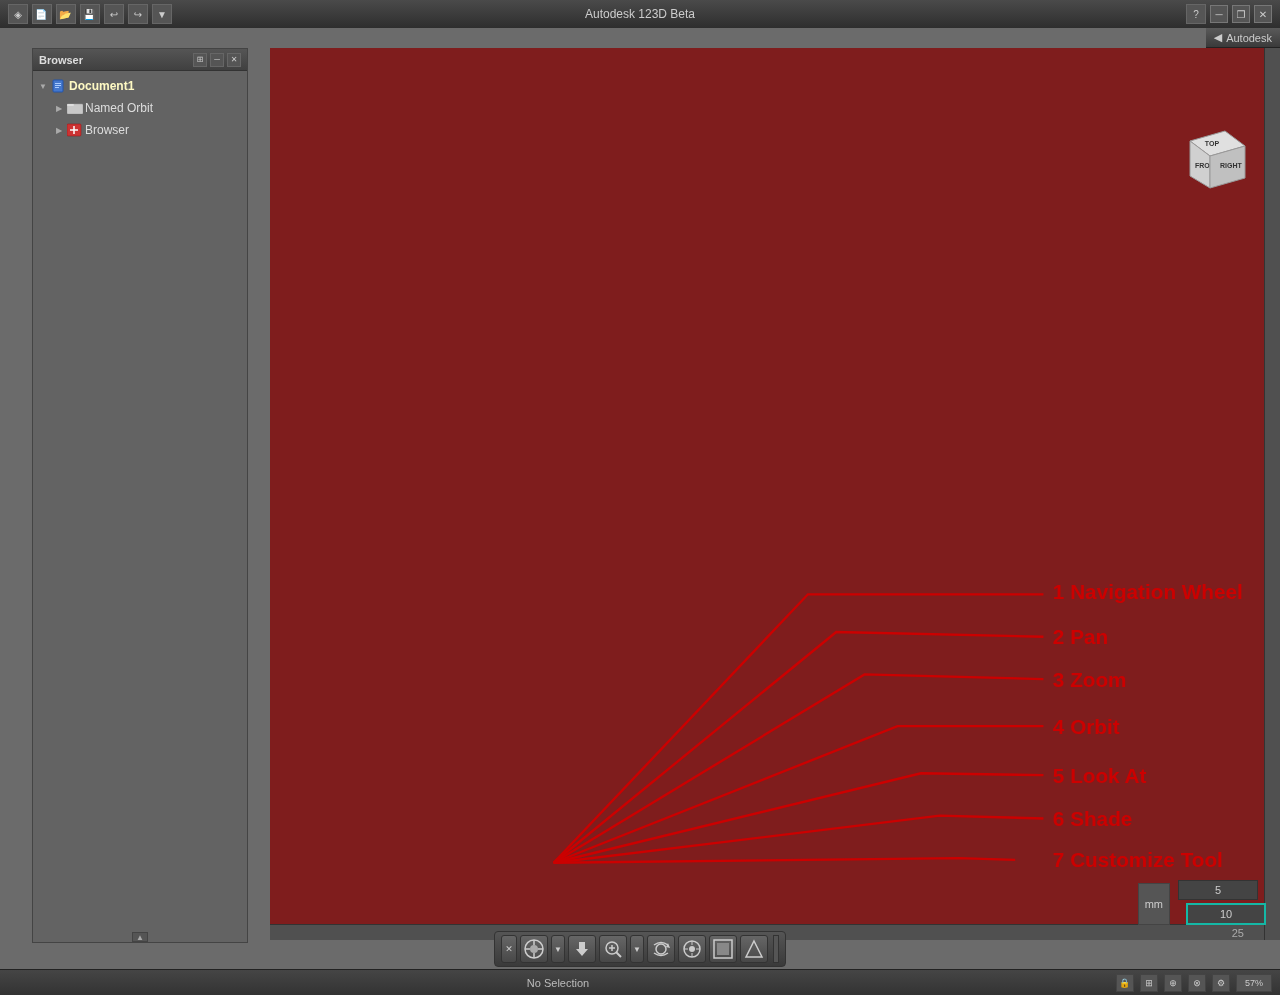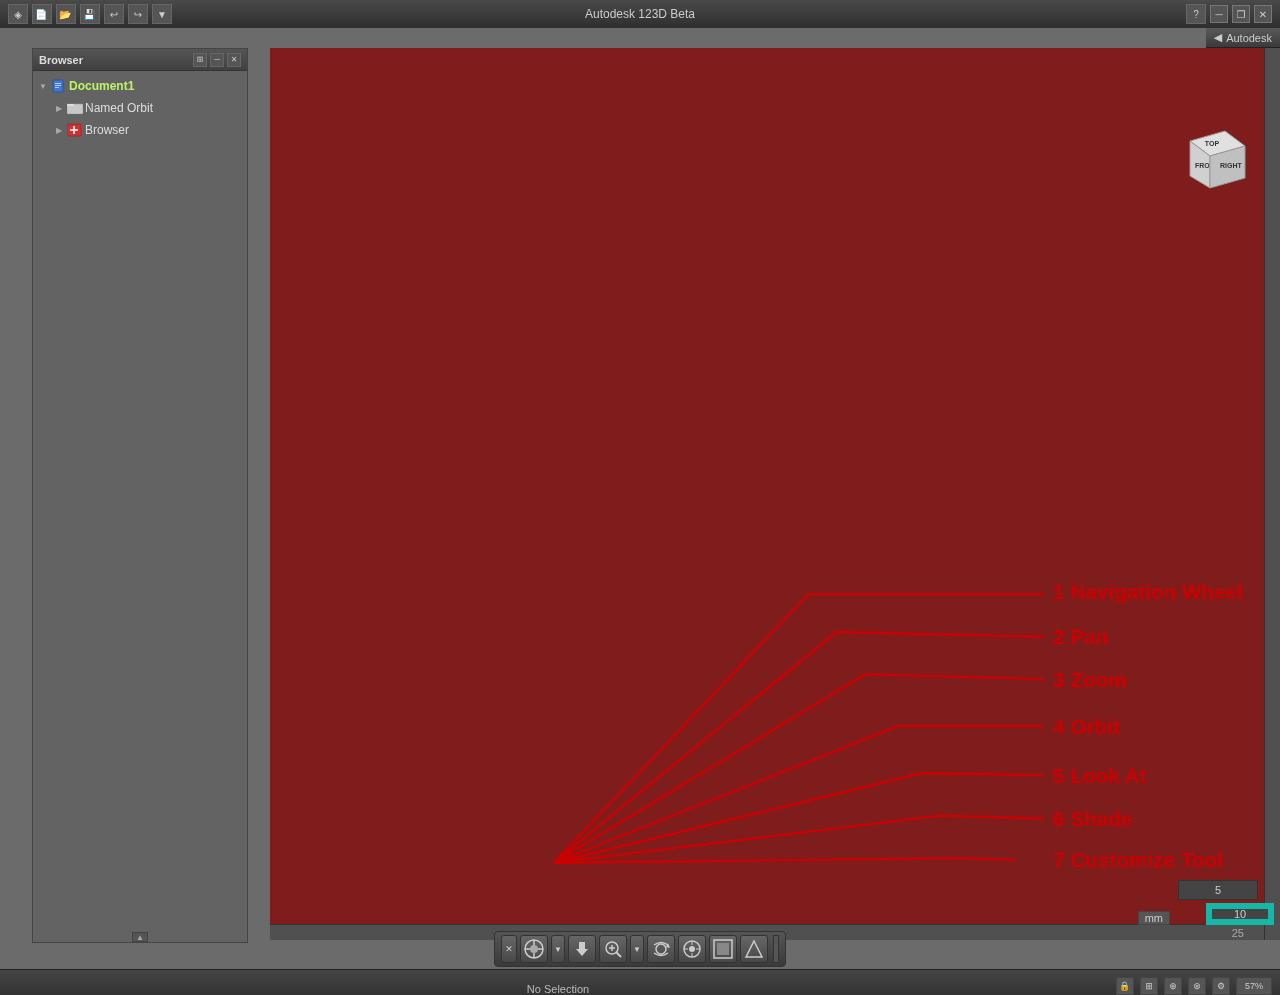--- a/index.html
+++ b/index.html
@@ -258,21 +258,21 @@
     
     #status-bar {
       position: absolute;
       bottom: 0;
       left: 0;
       right: 0;
       height: 26px;
       background: linear-gradient(to bottom, #454545, #333);
       border-top: 1px solid #222;
       display: flex;
-      align-items: flex-end;
+      align-items: center;
       padding: 0 8px;
       gap: 8px;
       color: #bbb;
       font-size: 11px;
     }
     #status-center {
       flex: 1;
       text-align: center;
     }
     #status-right {
@@ -444,21 +444,21 @@
     <div class="tree-item">
       <div class="tree-arrow">▼</div>
       <div class="tree-icon">
         <svg width="14" height="14" viewBox="0 0 14 14">
           <rect x="1" y="1" width="10" height="12" fill="#4477cc" rx="1" stroke="#2255aa" stroke-width="1"></rect>
           <rect x="3" y="4" width="6" height="1" fill="#aaccff"></rect>
           <rect x="3" y="6" width="6" height="1" fill="#aaccff"></rect>
           <rect x="3" y="8" width="4" height="1" fill="#aaccff"></rect>
         </svg>
       </div>
-      <span style="color:#bef264; font-weight:bold;">Document1</span>
+      <span style="color:#fef9c3; font-weight:bold;">Document1</span>
     </div>
 
     <div class="tree-item" style="padding-left: 20px;">
       <div class="tree-arrow">▶</div>
       <div class="tree-icon">
         <svg width="16" height="12" viewBox="0 0 16 12">
           <rect x="0" y="2" width="16" height="10" fill="#c8c8c8" rx="1" stroke="#999" stroke-width="0.5"></rect>
           <rect x="0" y="2" width="7" height="2" fill="#ddd" rx="1"></rect>
         </svg>
       </div>
@@ -524,22 +524,22 @@
   </svg>
 </div>
 
 <div id="ruler-bottom">
   <span style="position:absolute; right:20px; top:2px; font-size:11px; color:#aaa;">25</span>
 </div>
 
 <div id="ruler-right"></div>
 
 <div style="position:absolute; right:22px; bottom:93px; font-size:11px; color:#ccc;">0</div>
-<div style="position:absolute; right:110px; bottom:70px; background:#555; border:1px solid #444; padding:0 6px; font-size:11px; color:#ccc;text-align:center;">mm</div>
-<div style="position:absolute; right:6px; bottom:70px; width:68px; height:22px; background:#444; border:6px solid #14b8a6; display:flex; align-items:center; justify-content:center; font-size:11px; color:#ccc;">10</div>
+<div style="position:absolute; right:110px; bottom:70px; background:#555; border:1px solid #444; padding:14px 6px; font-size:11px; color:#ccc;text-align:center;">mm</div>
+<div style="position:absolute; right:14px; bottom:70px; width:80px; height:22px; background:#444; border:2px solid #14b8a6; display:flex; align-items:center; justify-content:center; font-size:11px; color:#ccc;">10</div>
 <div style="position:absolute; right:22px; bottom:95px; width:80px; height:20px; background:#444; border:1px solid #333; display:flex; align-items:center; justify-content:center; font-size:11px; color:#ccc;">5</div>
 
 <div id="bottom-toolbar">
 
   <div class="bottom-tool-btn" style="font-size:9px; width:16px;">✕</div>
 
   <div class="bottom-tool-btn">
     <svg width="22" height="22" viewBox="0 0 22 22">
       <circle cx="11" cy="11" r="9" fill="none" stroke="#ccc" stroke-width="1.5"></circle>
       <circle cx="11" cy="11" r="4" fill="#aaa"></circle>

